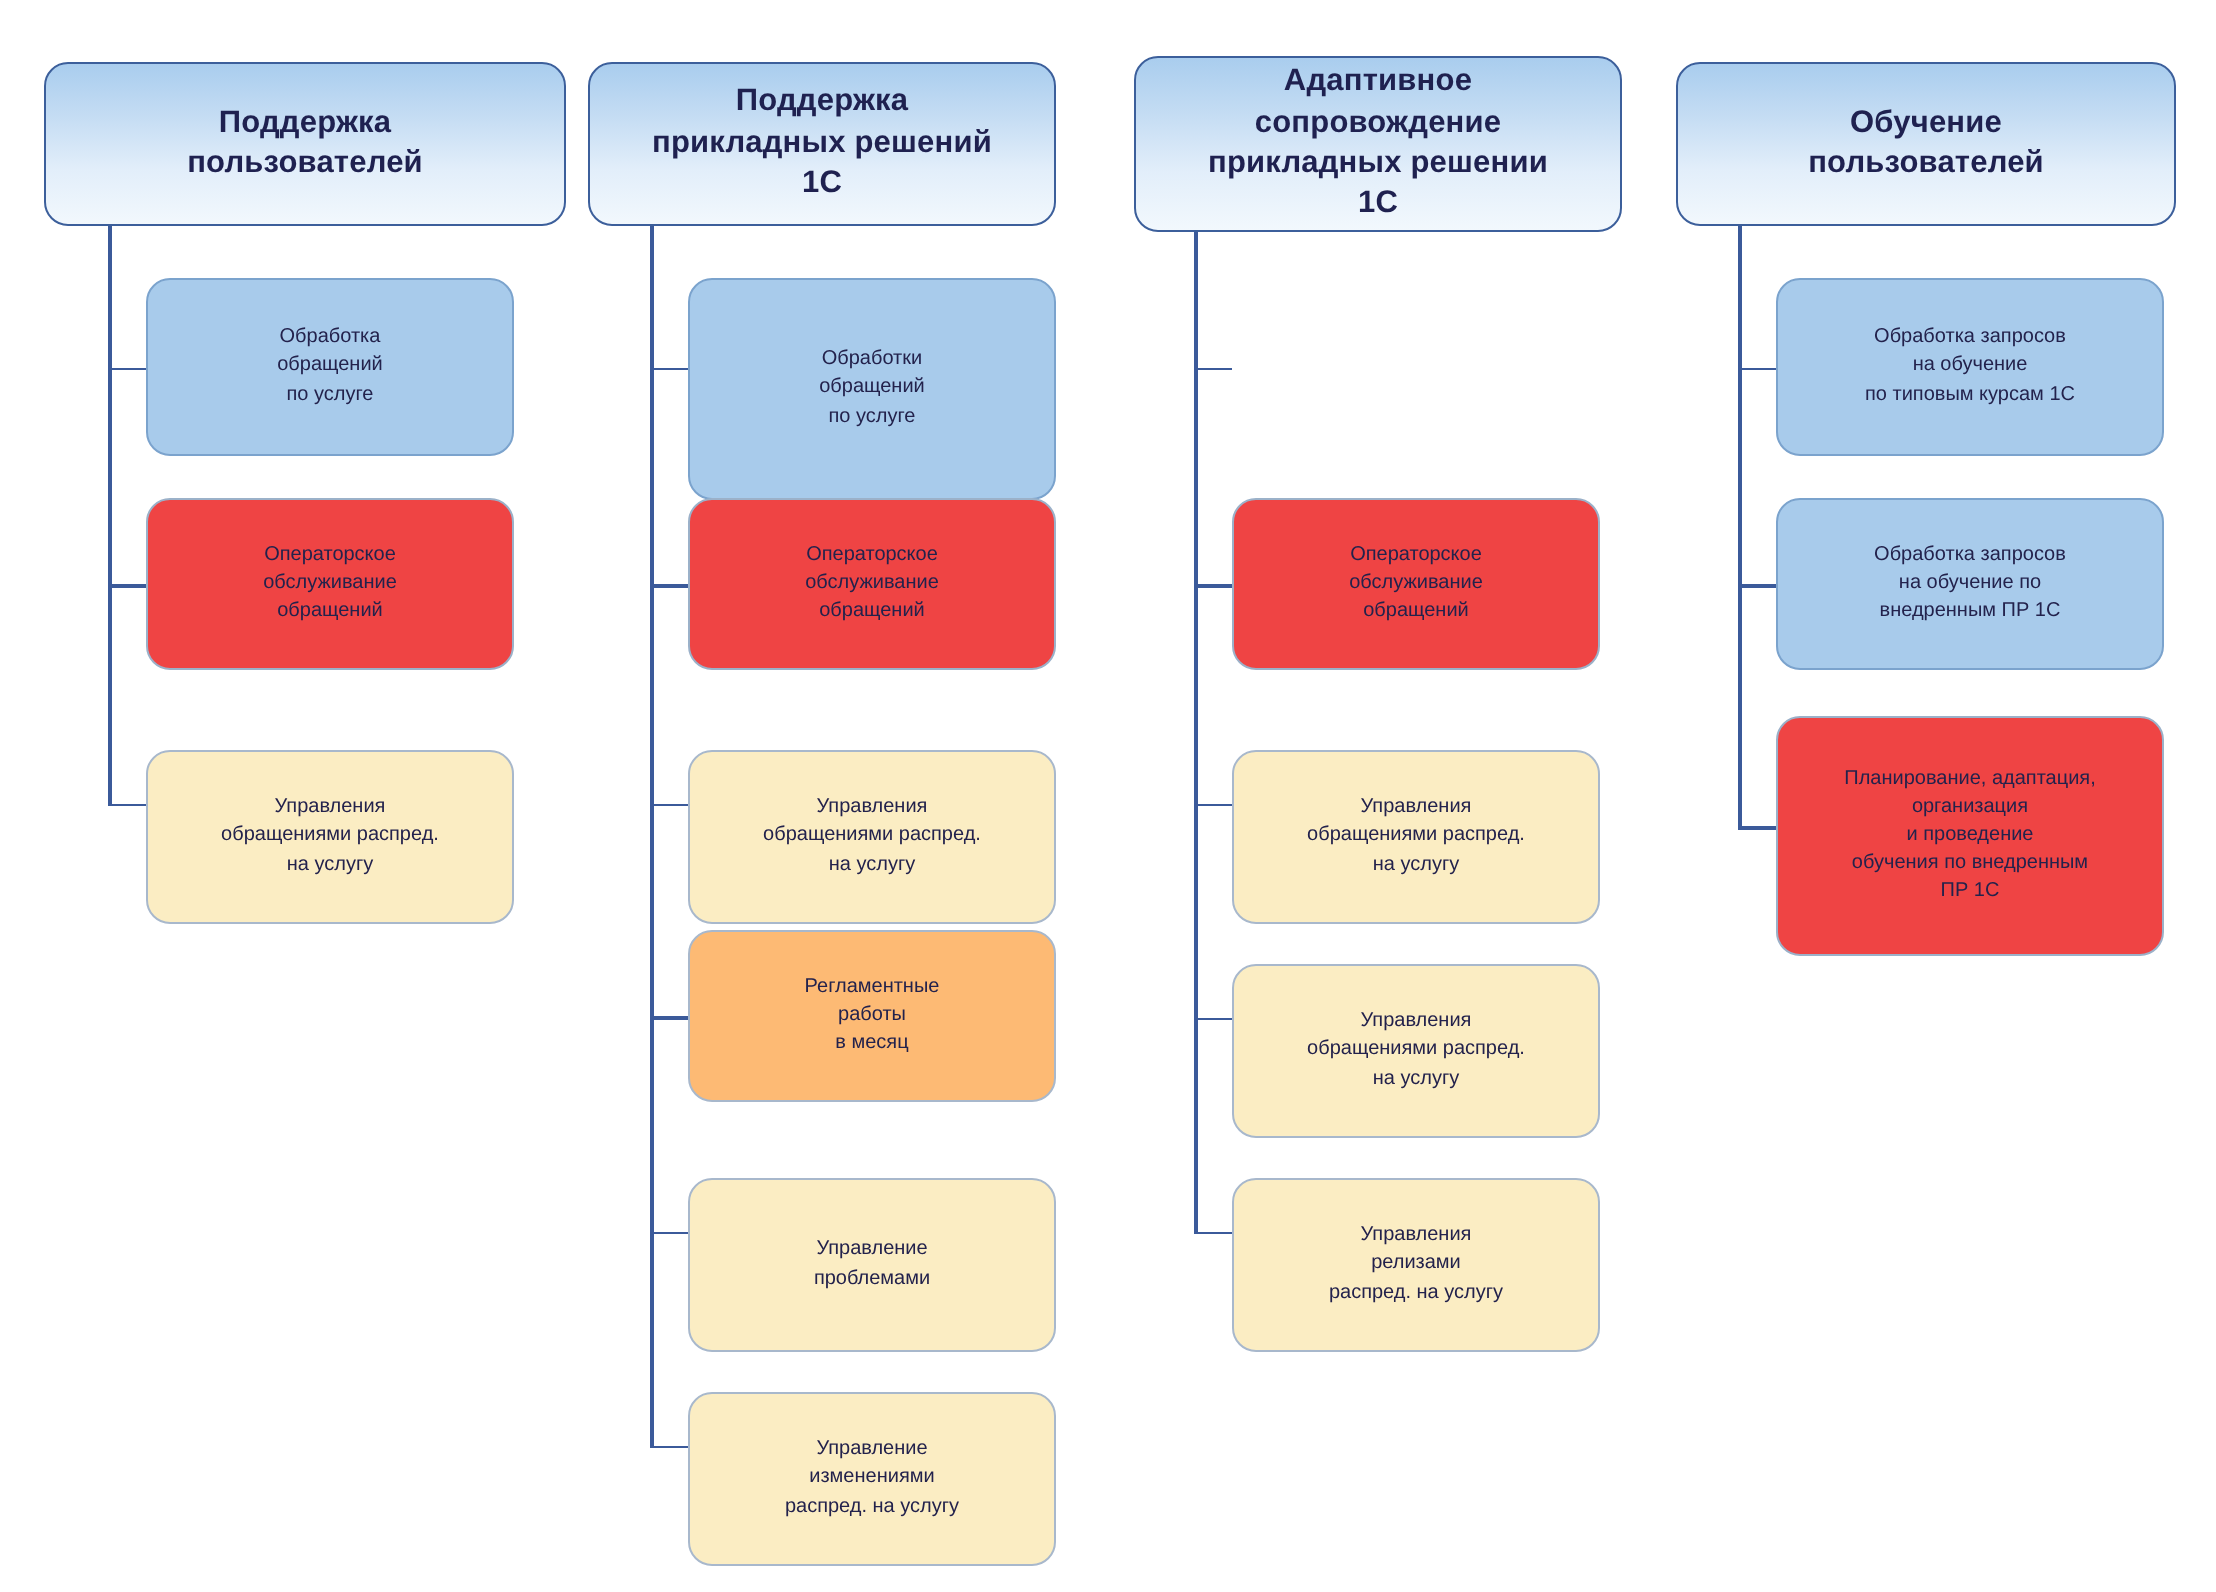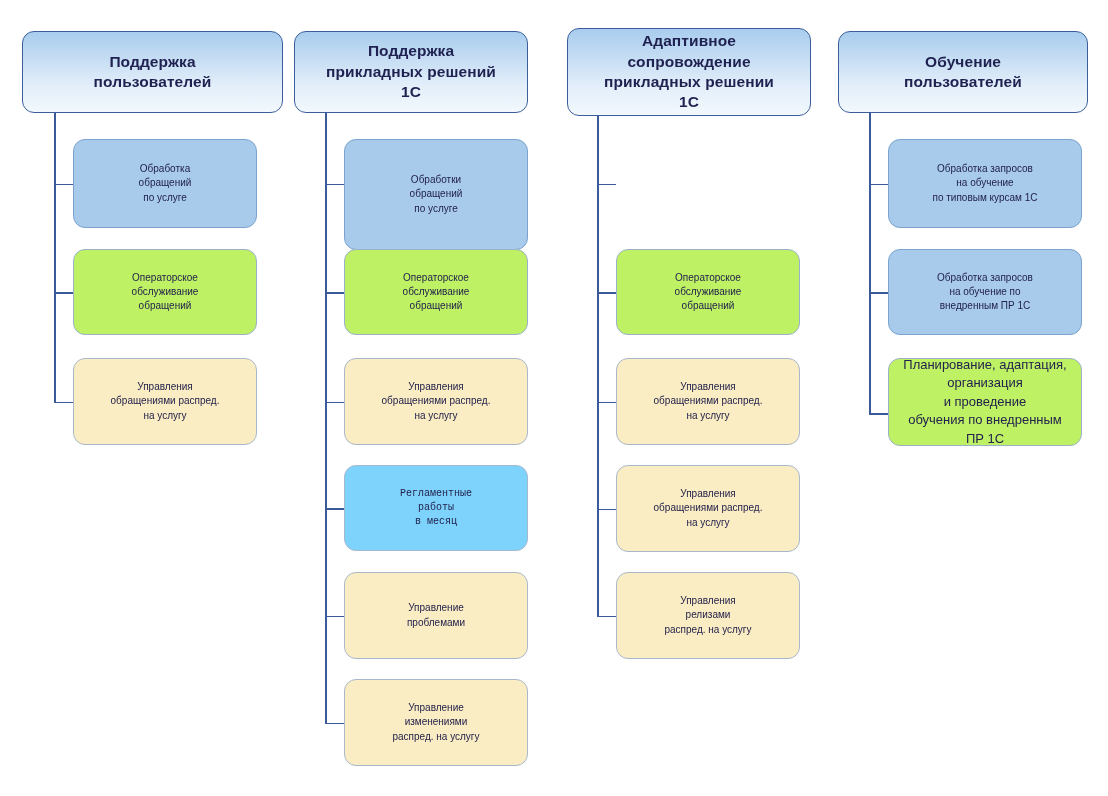--- a/index.html
+++ b/index.html
@@ -67,23 +67,23 @@
     display: flex;
     align-items: center;
     justify-content: center;
     text-align: center;
     font-size: 10px;
     line-height: 1.42;
     color: #23224c;
     padding: 4px 8px;
   }
   .node.blue   { background: #a8cbeb; border-color: #7ba3cd; }
-  .node.grey   { background: #bef264; border-color: #9bb1c9; }
-  .node.cream  { background: #fbedc3; border-color: #a8b8cc; }
-  .node.khaki  { background: #7dd3fc; border-color: #a8b8cc; font-family: Liberation Mono, monospace; }
+  .node.grey   { background: #ef4444; border-color: #9bb1c9; }
+  .node.cream  { background: #fbedc3; border-color: #a8b8cc; margin-top: 17px; }
+  .node.khaki  { background: #fdba74; border-color: #a8b8cc; }
 
   .node span, .header-box span { display: block; white-space: pre-line; }
 </style>
 </head>
 <body>
 
 <div id="diagram">
     <div class="column" style="left: 0px; width: 1108px;">
       <div class="header-box" style="left: 22px; top: 31px; width: 261px; height: 82px;">
         <span>Поддержка
@@ -198,21 +198,21 @@
 на обучение
 по типовым курсам 1С</span>
       </div>
       <div class="stub" style="left: 869px; top: 292px; width: 19px;"></div>
       <div class="node blue" style="left: 888px; top: 249px; width: 194px; height: 86px;">
         <span>Обработка запросов
 на обучение по
 внедренным ПР 1С</span>
       </div>
       <div class="stub" style="left: 869px; top: 413px; width: 19px;"></div>
-      <div class="node grey" style="left: 888px; top: 358px; width: 194px; height: 88px; font-size: 13px;">
+      <div class="node grey" style="left: 888px; top: 358px; width: 194px; height: 120px; font-size: 10px;">
         <span>Планирование, адаптация,
 организация
 и проведение
 обучения по внедренным
 ПР 1С</span>
       </div>
     </div>
   </div>
 
 </body></html>

